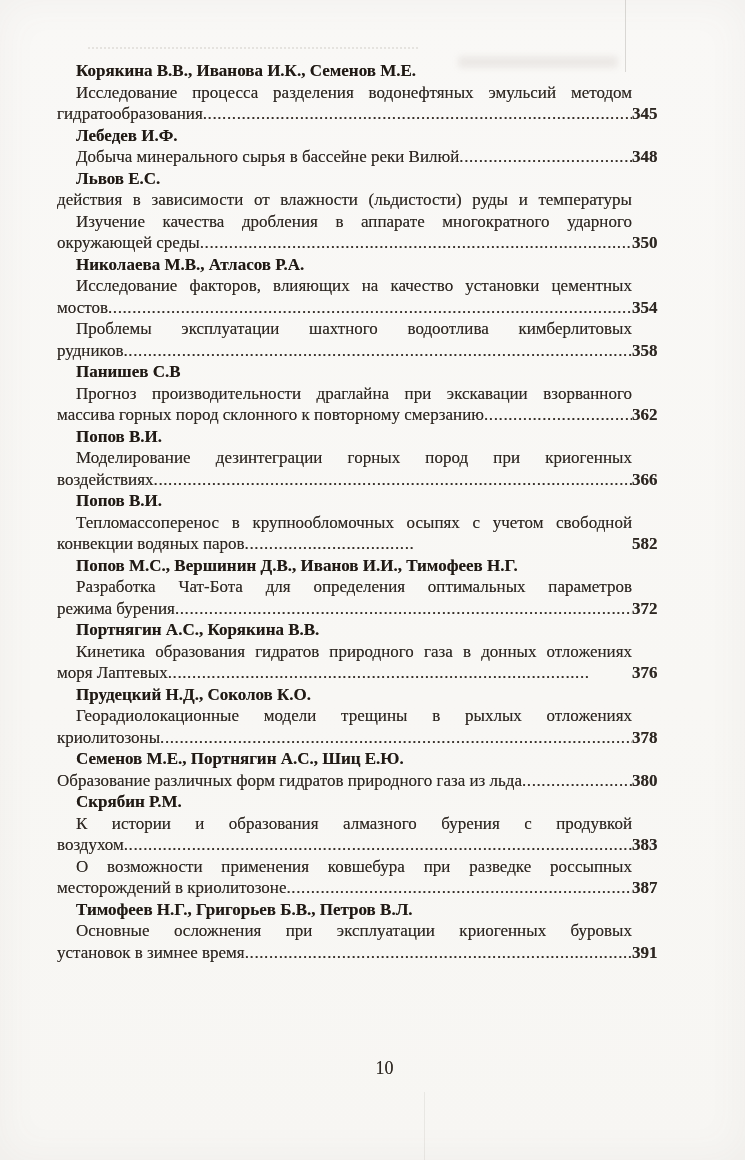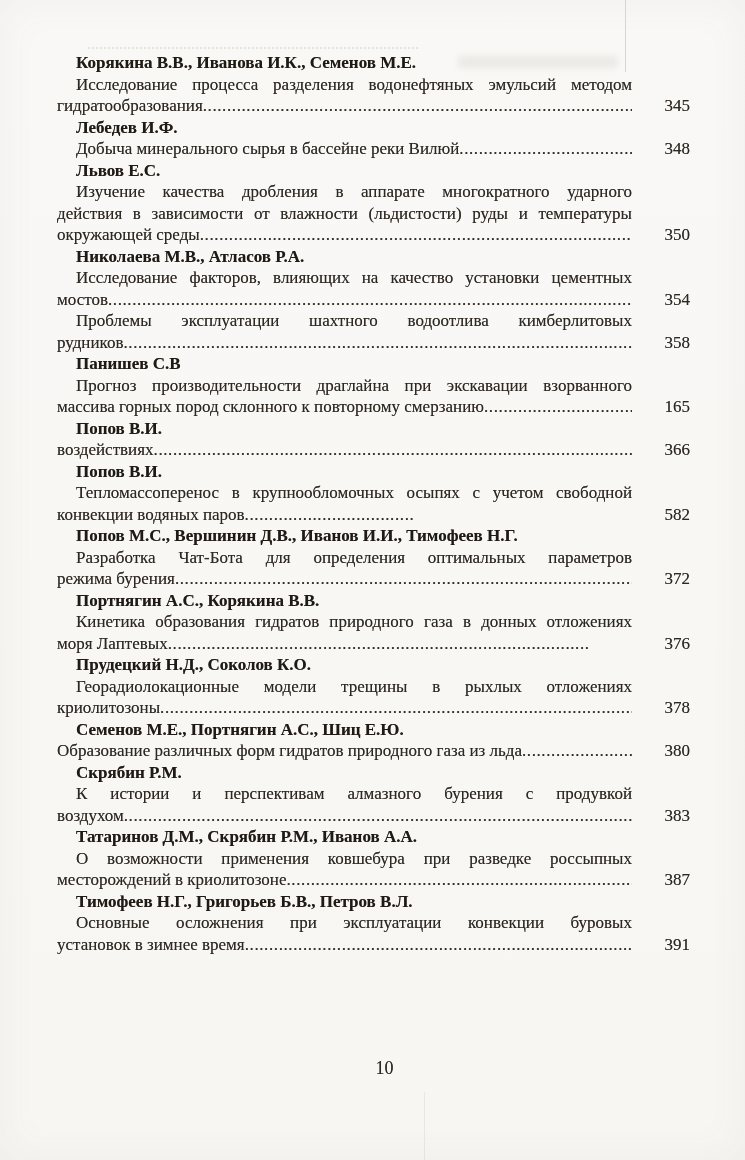--- a/index.html
+++ b/index.html
@@ -12,21 +12,21 @@
     width: 745px;
     height: 1160px;
     margin: 0 auto;
     background: linear-gradient(180deg, #f9f8f6 0%, #f8f7f4 60%, #f7f6f3 100%);
     overflow: hidden;
     box-shadow: inset 0 0 40px rgba(120,110,95,0.06);
   }
   .toc {
     position: absolute;
     left: 57px;
-    top: 52px;
+    top: 60px;
     width: 633px;
     font-size: 17px;
     line-height: 21.5px;
     color: #2e2823;
     text-shadow: 0 0 0.6px rgba(45,36,28,0.55);
   }
   .entry { }
   .authors {
     font-weight: bold;
     color: #201a15;
@@ -54,22 +54,22 @@
     height: 21.5px;
   }
   .leader::after {
     content: "..................................................................................................................................................................................";
     letter-spacing: 0.6px;
     color: #332c26;
   }
   .pagenum {
     flex: 0 0 58px;
     margin-left: auto;
-    text-align: right;
-    white-space: nowrap;
+    white-space: nowrap;
+    font-weight: bold;
   }
   .footer {
     position: absolute;
     left: 0;
     top: 1058px;
     width: 745px;
     text-align: center;
     font-size: 18px;
     color: #2e2823;
     text-shadow: 0 0 0.6px rgba(45,36,28,0.55);
@@ -129,22 +129,22 @@
         <span class="txt indent">Добыча минерального сырья в бассейне реки Вилюй</span>
         <span class="leader"></span>
         <span class="pagenum">348</span>
       </div>
     </div>
   </div>
 
   <div class="entry">
     <div class="authors">Львов Е.С.</div>
     <div class="title">
-      <div class="line mid first">Изучение качества дробления в аппарате многократного ударного</div>
-          <div class="line mid">действия в зависимости от влажности (льдистости) руды и температуры</div>
+      <div class="line mid">действия в зависимости от влажности (льдистости) руды и температуры</div>
+          <div class="line mid first">Изучение качества дробления в аппарате многократного ударного</div>
           <div class="line last">
         <span class="txt">окружающей среды</span>
         <span class="leader"></span>
         <span class="pagenum">350</span>
       </div>
     </div>
   </div>
 
   <div class="entry">
     <div class="authors">Николаева М.В., Атласов Р.А.</div>
@@ -169,28 +169,29 @@
     </div>
   </div>
 
   <div class="entry">
     <div class="authors">Панишев С.В</div>
     <div class="title">
       <div class="line mid first">Прогноз производительности драглайна при экскавации взорванного</div>
           <div class="line last">
         <span class="txt">массива горных пород склонного к повторному смерзанию</span>
         <span class="leader"></span>
-        <span class="pagenum">165</span>
+        <span class="pagenum">362</span>
       </div>
     </div>
   </div>
 
   <div class="entry">
     <div class="authors">Попов В.И.</div>
     <div class="title">
+      <div class="line mid first">Моделирование дезинтеграции горных пород при криогенных</div>
           <div class="line last">
         <span class="txt">воздействиях</span>
         <span class="leader"></span>
         <span class="pagenum">366</span>
       </div>
     </div>
   </div>
 
   <div class="entry">
     <div class="authors">Попов В.И.</div>
@@ -247,45 +248,44 @@
         <span class="txt">Образование различных форм гидратов природного газа из льда</span>
         <span class="leader"></span>
         <span class="pagenum">380</span>
       </div>
     </div>
   </div>
 
   <div class="entry">
     <div class="authors">Скрябин Р.М.</div>
     <div class="title">
-      <div class="line mid first">К истории и перспективам алмазного бурения с продувкой</div>
+      <div class="line mid first">К истории и образования алмазного бурения с продувкой</div>
           <div class="line last">
         <span class="txt">воздухом</span>
         <span class="leader"></span>
         <span class="pagenum">383</span>
       </div>
     </div>
   </div>
 
   <div class="entry">
-    <div class="authors">Татаринов Д.М., Скрябин Р.М., Иванов А.А.</div>
     <div class="title">
       <div class="line mid first">О возможности применения ковшебура при разведке россыпных</div>
           <div class="line last">
         <span class="txt">месторождений в криолитозоне</span>
         <span class="leader"></span>
         <span class="pagenum">387</span>
       </div>
     </div>
   </div>
 
   <div class="entry">
     <div class="authors">Тимофеев Н.Г., Григорьев Б.В., Петров В.Л.</div>
     <div class="title">
-      <div class="line mid first">Основные осложнения при эксплуатации конвекции буровых</div>
+      <div class="line mid first">Основные осложнения при эксплуатации криогенных буровых</div>
           <div class="line last">
         <span class="txt">установок в зимнее время</span>
         <span class="leader"></span>
         <span class="pagenum">391</span>
       </div>
     </div>
   </div>
 </div>
 
   <div class="footer">10</div>

